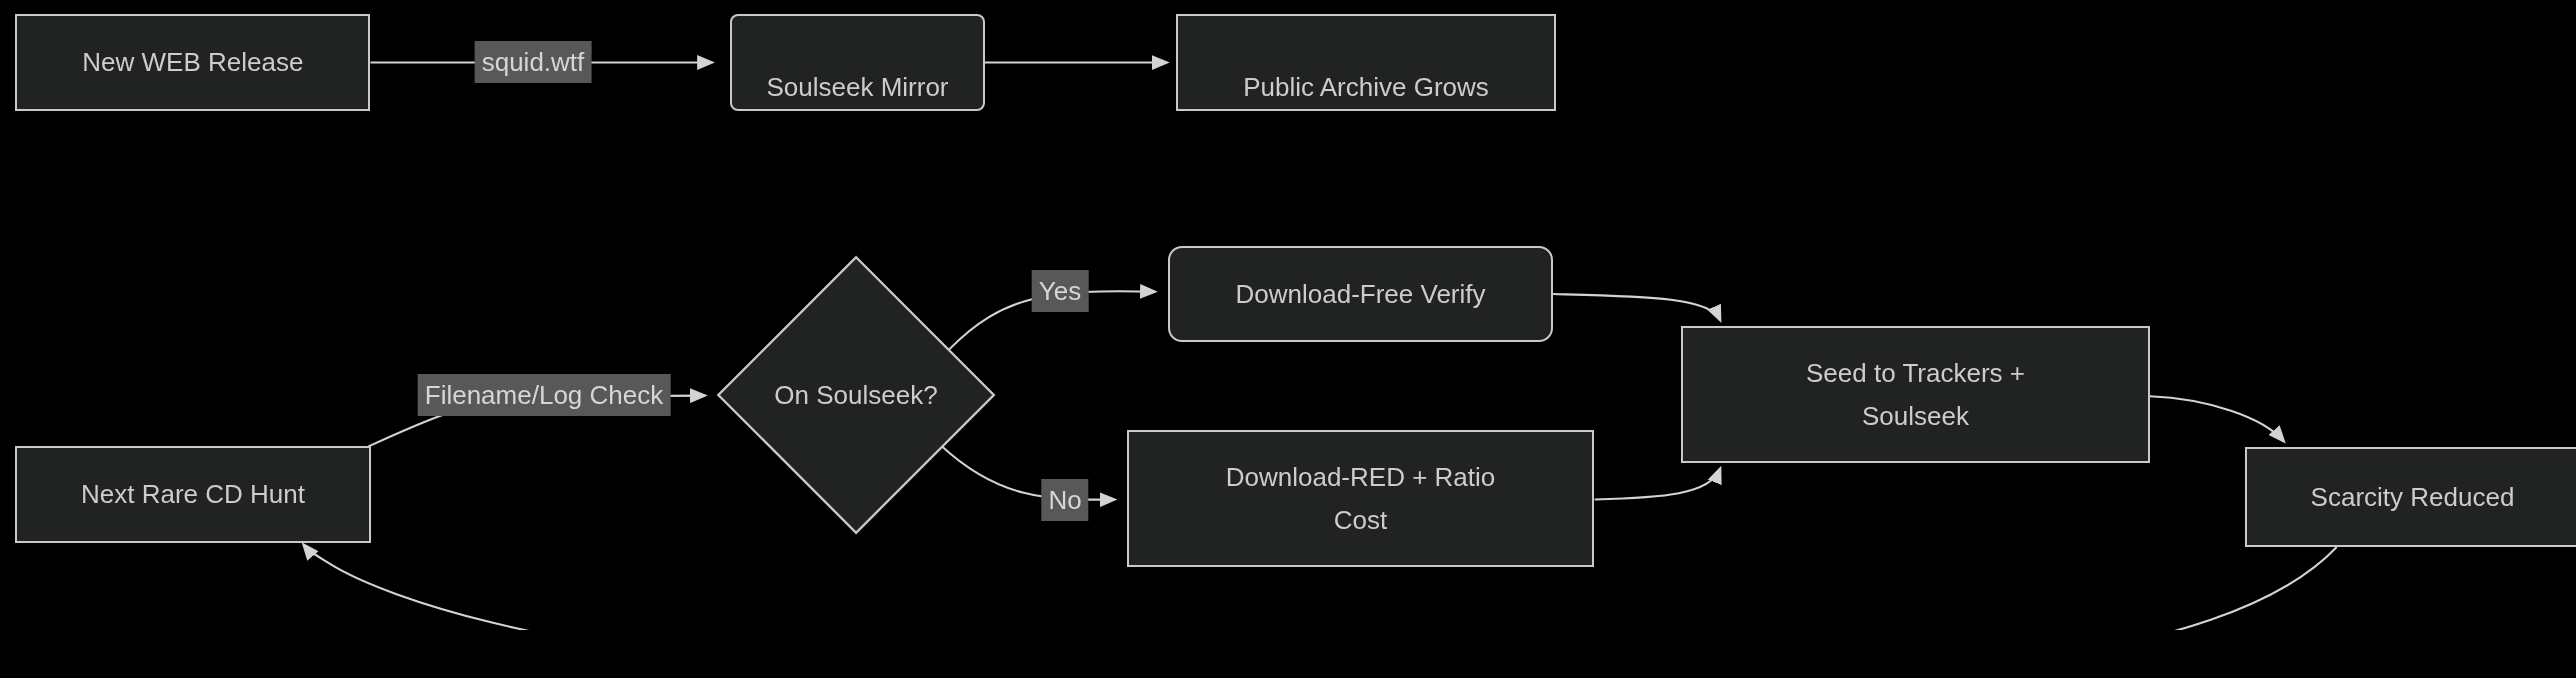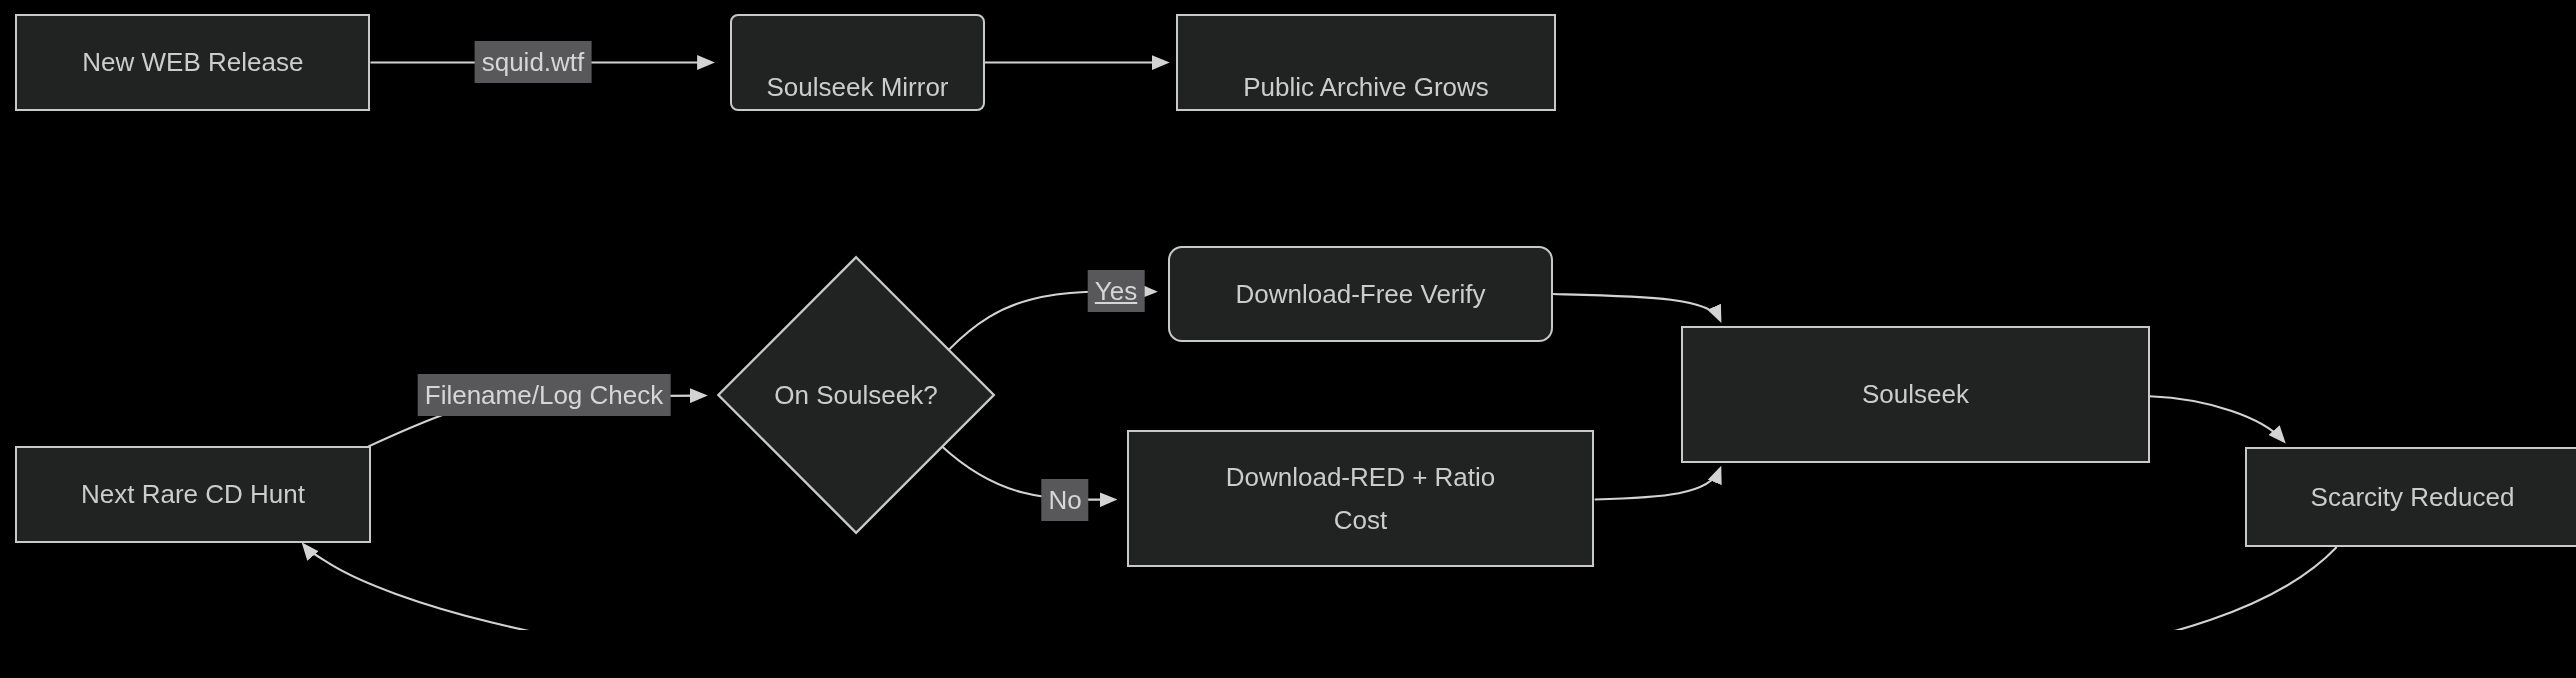--- a/index.html
+++ b/index.html
@@ -89,33 +89,34 @@
   <div class="node" style="left:1168px;top:246px;width:385px;height:96px;border-radius:14px;">
     <span>Download-Free Verify</span>
   </div>
 
   <div class="node" style="left:1127px;top:430px;width:467px;height:137px;">
     <span>Download-RED + Ratio</span>
     <span>Cost</span>
   </div>
 
   <div class="node" style="left:1681px;top:326px;width:469px;height:137px;">
+    <span>Seed to Trackers +</span>
     <span>Soulseek</span>
   </div>
 
   <div class="node" style="left:2233px;top:447px;width:335px;height:100px;margin-left:12px;">
     <span>Scarcity Reduced</span>
   </div>
 
   <div class="node" style="left:15px;top:446px;width:356px;height:97px;">
     <span>Next Rare CD Hunt</span>
   </div>
 
   <div class="edge-label" style="left:533px;top:62px;">squid.wtf</div>
 
   <div class="edge-label" style="left:544px;top:395px;">Filename/Log Check</div>
 
-  <div class="edge-label" style="left:1116px;top:291px;text-decoration:underline;">Yes</div>
+  <div class="edge-label" style="left:1060px;top:291px;">Yes</div>
 
   <div class="edge-label" style="left:1065px;top:500px;">No</div>
 
 </div>
 
 
 </body></html>

